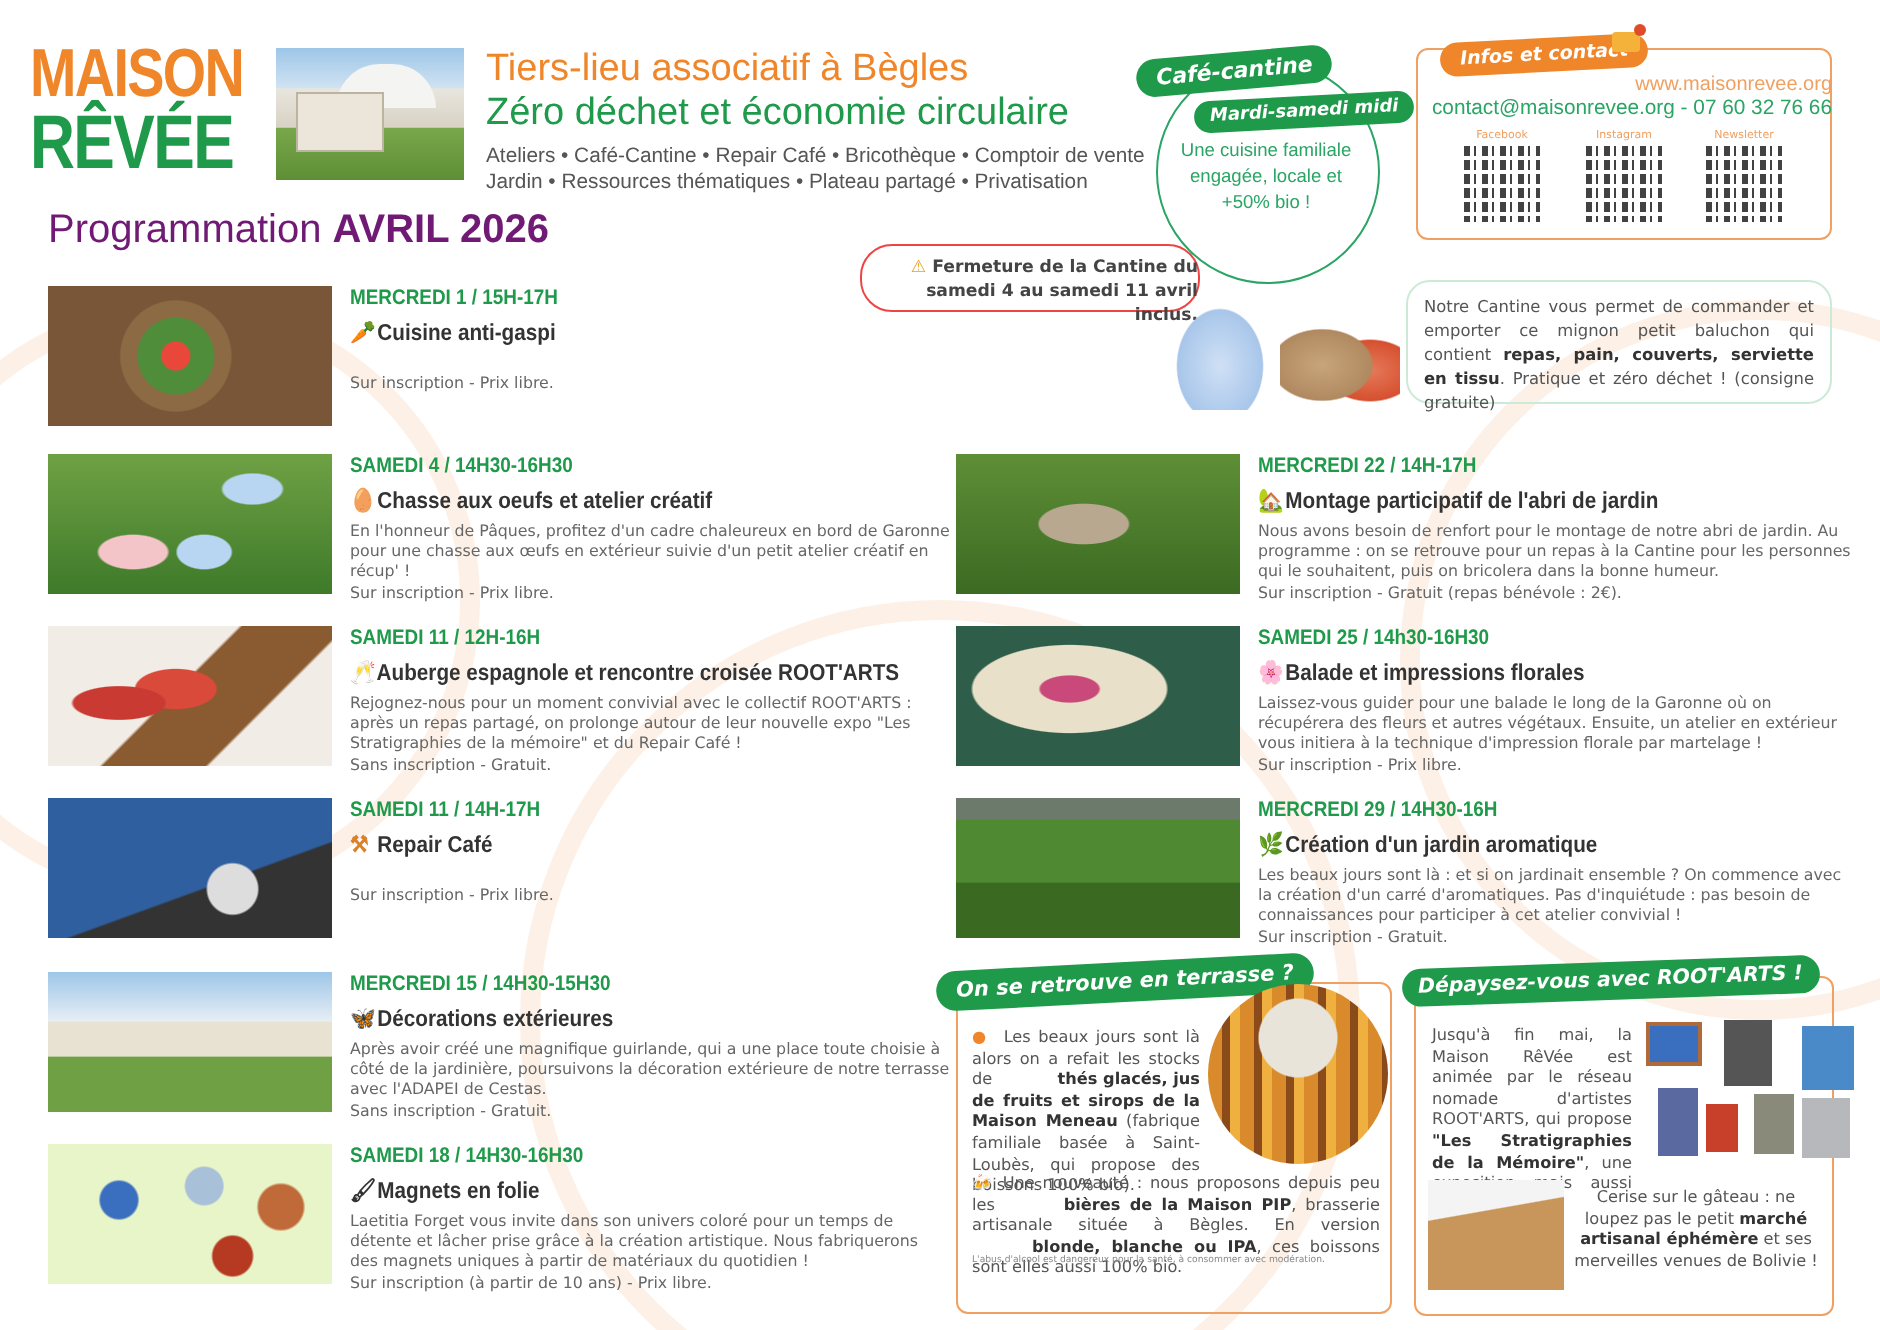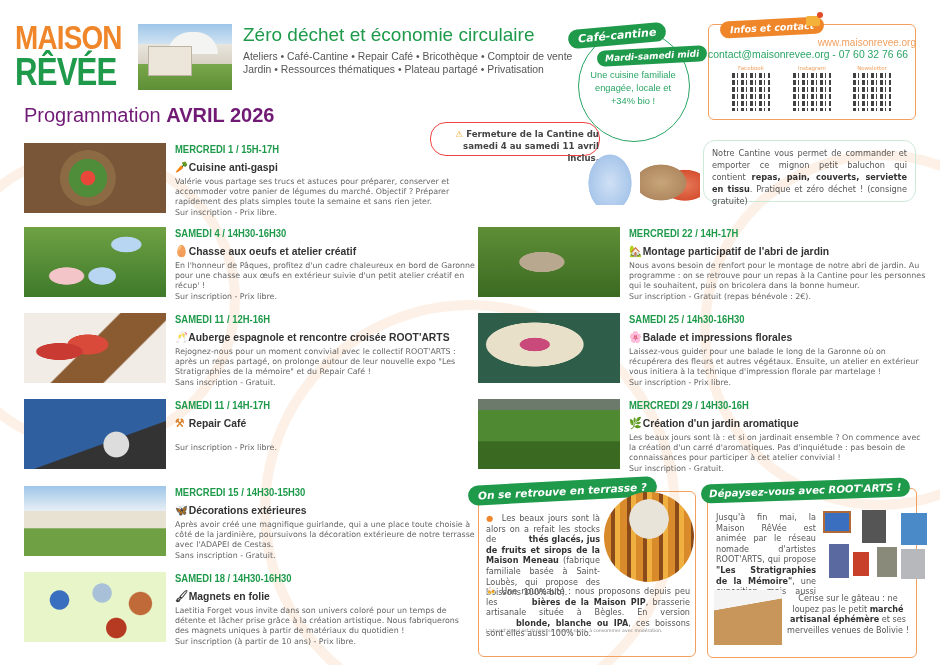--- a/index.html
+++ b/index.html
@@ -32,21 +32,21 @@
   .cafe-pill2 { position: absolute; left: 597px; top: 48px; background: #1f9a4b; color: #fff; font-style: italic; font-weight: 700; font-size: 9px; padding: 3px 8px; border-radius: 9px; transform: rotate(-3deg); }
   .cafe-desc { position: absolute; left: 583px; top: 69px; width: 100px; text-align: center; font-size: 9.3px; color: #2aa565; line-height: 13px; font-family: "Liberation Sans", sans-serif; }
   .fork-icon { position: absolute; left: 640px; top: 20px; font-size: 22px; color: #f0862a; }
 
   
   .contact-box { position: absolute; left: 708px; top: 24px; width: 208px; height: 96px; border: 1.5px solid #f0a060; border-radius: 6px; }
   .contact-pill { position: absolute; left: 720px; top: 19px; background: #f0862a; color: #fff; font-style: italic; font-weight: 700; font-size: 9.5px; padding: 3px 10px; border-radius: 10px; transform: rotate(-3deg); }
   .mail-icon { position: absolute; left: 806px; top: 16px; width: 14px; height: 10px; background: #f4b23a; border-radius: 2px; }
   .mail-icon::after { content:""; position:absolute; right:-3px; top:-4px; width:6px; height:6px; border-radius:50%; background:#e04b2a; }
   .contact-web { position: absolute; left: 708px; top: 37px; width: 208px; text-align: right; font-size: 10px; color: #f0a060; font-family: "Liberation Sans", sans-serif; }
-  .contact-mail { position: absolute; left: 708px; top: 49px; width: 208px; text-align: left; font-size: 10.4px; color: #2aa565; font-family: "Liberation Sans", sans-serif; }
+  .contact-mail { position: absolute; left: 708px; top: 49px; width: 208px; text-align: right; font-size: 10.4px; color: #2aa565; font-family: "Liberation Sans", sans-serif; }
   .qr-wrap { position: absolute; top: 65px; width: 40px; text-align: center; }
   .qr-label { font-size: 5.5px; color: #f0a060; display: block; margin-bottom: 2px; }
   .qr { width: 38px; height: 38px; margin: 0 auto; background:
       repeating-linear-gradient(90deg, #222 0 3px, #fff 3px 5px, #222 5px 6px, #fff 6px 9px),
       #fff; position: relative; opacity: .85; }
   .qr::before { content:""; position:absolute; inset:0; background: repeating-linear-gradient(0deg, transparent 0 3px, #fff 3px 5px, transparent 5px 7px); }
 
   
   .closure { position: absolute; left: 430px; top: 122px; width: 170px; height: 34px; border: 1px solid #ef4444; border-radius: 16px; text-align: right; font-size: 8.6px; font-weight: 700; color: #444; line-height: 12px; padding-top: 5px; font-family: "DejaVu Sans", sans-serif; }
   .closure .warn { color: #e8a21c; }
@@ -111,36 +111,37 @@
 
 <div class="logo">
   <span class="l1">MAISON</span>
   <span class="l2">RÊVÉE</span>
 </div>
 <div class="hero-img">
   <div class="dome"></div>
     <div class="bld"></div>
 </div>
 <div class="tagline">
+  <div class="t1">Tiers-lieu associatif à Bègles</div>
   <div class="t2">Zéro déchet et économie circulaire</div>
   <div class="services">
     <div>Ateliers • Café-Cantine • Repair Café • Bricothèque • Comptoir de vente</div>
     <div>Jardin • Ressources thématiques • Plateau partagé • Privatisation</div>
   </div>
 </div>
 <div class="prog-title">
   <span>Programmation</span>
   <b>AVRIL 2026</b>
 </div>
 
 <div class="cafe-circle"></div>
 <div class="fork-icon">✕</div>
 <div class="cafe-pill">Café-cantine</div>
 <div class="cafe-pill2">Mardi-samedi midi</div>
-<div class="cafe-desc">Une cuisine familiale engagée, locale et +34% bio !</div>
+<div class="cafe-desc">Une cuisine familiale engagée, locale et +50% bio !</div>
 
 <div class="contact-box"></div>
 <div class="contact-pill">Infos et contact</div>
 <div class="mail-icon"></div>
 <div class="contact-web">www.maisonrevee.org</div>
 <div class="contact-mail">contact@maisonrevee.org - 07 60 32 76 66</div>
 <div class="qr-wrap" style="left:731px;">
   <span class="qr-label">Facebook</span>
   <div class="qr"></div>
 </div>
@@ -163,21 +164,21 @@
 <div class="jars"></div>
 <div class="baluchon-box">
   <span>Notre Cantine vous permet de commander et emporter ce mignon petit baluchon qui contient </span><b>repas, pain, couverts, serviette en tissu</b><span>. Pratique et zéro déchet ! (consigne gratuite)</span>
 </div>
 
 <div class="event" style="left:24px;top:143px;width:450px;height:72px;">
   <div class="ev-img img-veg"></div>
   <div class="ev-body">
     <div class="ev-date">MERCREDI 1 / 15H-17H</div>
     <div class="ev-title"><span class="ico">🥕</span> <span>Cuisine anti-gaspi</span></div>
-    <div class="ev-desc"><span>Valérie vous partage ses trucs et astuces pour préparer, conserver et accommoder votre panier de légumes du marché. Objectif ?  Préparer rapidement des plats simples toute la semaine et sans rien jeter.</span><br><span>Sur inscription - Prix libre.</span></div>
+    <div class="ev-desc"><br><span>Sur inscription - Prix libre.</span></div>
   </div>
 </div>
 
 <div class="event" style="left:24px;top:227px;width:450px;height:72px;">
   <div class="ev-img img-eggs"></div>
   <div class="ev-body">
     <div class="ev-date">SAMEDI 4 / 14H30-16H30</div>
     <div class="ev-title"><span class="ico">🥚</span> <span>Chasse aux oeufs et atelier créatif</span></div>
     <div class="ev-desc"><span>En l'honneur de Pâques, profitez d'un cadre chaleureux en bord de Garonne pour une chasse aux œufs en extérieur suivie d'un petit atelier créatif en récup' !</span><br><span>Sur inscription - Prix libre.</span></div>
   </div>

